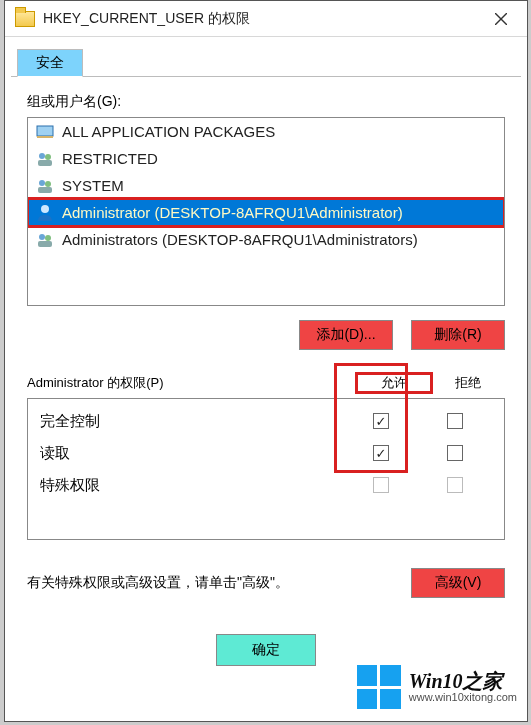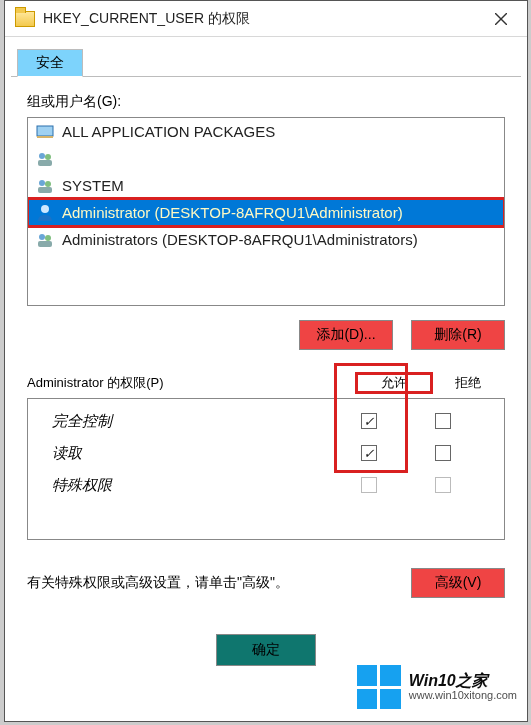--- a/index.html
+++ b/index.html
@@ -101,23 +101,22 @@
   
   .permarea { margin-top:24px; }
   .perm-head { display:flex; align-items:center; font-size:13px; }
   .perm-head .lbl { flex:1; }
   .perm-head .col { width:74px; text-align:center; }
   .red-box { outline:3px solid #d92020; outline-offset:-1px; }
   .permbox {
     border:1px solid #888;
     margin-top:6px;
     height:142px;
-    padding:6px 12px;
+    padding:6px 0;
     position:relative;
-    font-style:italic;
   }
   .perm-row{ display:flex; align-items:center; height:32px; padding:0 12px;}
   .perm-row .pname{ flex:1; font-size:15px; }
   .perm-row .pc{ width:74px; display:flex; justify-content:center;}
   .cb {
     width:16px; height:16px; border:1px solid #666; background:#fff;
     display:inline-flex; align-items:center; justify-content:center;
   }
   .cb.disabled{ border-color:#bbb; color:#bbb;}
   .cb.checked::after{
@@ -127,31 +126,31 @@
   .allow-highlight{
     position:absolute;
     left:306px; top:-36px;
     width:74px; height:110px;
     border:3px solid #d92020;
     pointer-events:none;
   }
   .advrow{ display:flex; align-items:center; justify-content:space-between; margin-top:28px;}
   .advrow .advtext{ font-size:14px; }
   .okrow{ display:flex; justify-content:center; margin-top:36px; gap:30px;}
-  .okrow .btn{ min-width:100px; height:32px; background:#0f766e; }
+  .okrow .btn{ min-width:100px; height:32px; background:#5eead4; }
   
   .watermark{
     position:absolute; right:10px; bottom:12px;
     display:flex; align-items:center; gap:8px;
     opacity:0.95;
   }
   .winlogo{ width:44px; height:44px; display:grid; grid-template-columns:1fr 1fr; grid-template-rows:1fr 1fr; gap:3px;}
   .winlogo div{ background:#0a9df0; }
   .wtext{ display:flex; flex-direction:column; line-height:1.05;}
-  .wtext .big{ font-size:16px; font-weight:700; font-style:italic; }
+  .wtext .big{ font-size:20px; font-weight:700; font-style:italic;font-family:Liberation Serif, serif; }
   .wtext .small{ font-size:11px; color:#444;}
 </style>
 </head>
 <body>
 
 <div class="window">
 
   <div class="titlebar">
     <span class="folder-icon"></span>
     <span class="title">HKEY_CURRENT_USER 的权限</span>
@@ -186,20 +185,21 @@
         <span>ALL APPLICATION PACKAGES</span>
       </div>
       <div class="item">
         <span class="picon">
           <svg viewBox="0 0 20 20">
               <circle cx="7" cy="7" r="3" fill="#6aa6d6"></circle>
               <circle cx="13" cy="8" r="3" fill="#80bf80"></circle>
               <rect x="3" y="11" width="14" height="6" rx="2" fill="#8aa"></rect>
             </svg>
         </span>
+        <span>RESTRICTED</span>
       </div>
       <div class="item">
         <span class="picon">
           <svg viewBox="0 0 20 20">
               <circle cx="7" cy="7" r="3" fill="#6aa6d6"></circle>
               <circle cx="13" cy="8" r="3" fill="#80bf80"></circle>
               <rect x="3" y="11" width="14" height="6" rx="2" fill="#8aa"></rect>
             </svg>
         </span>
         <span>SYSTEM</span>

